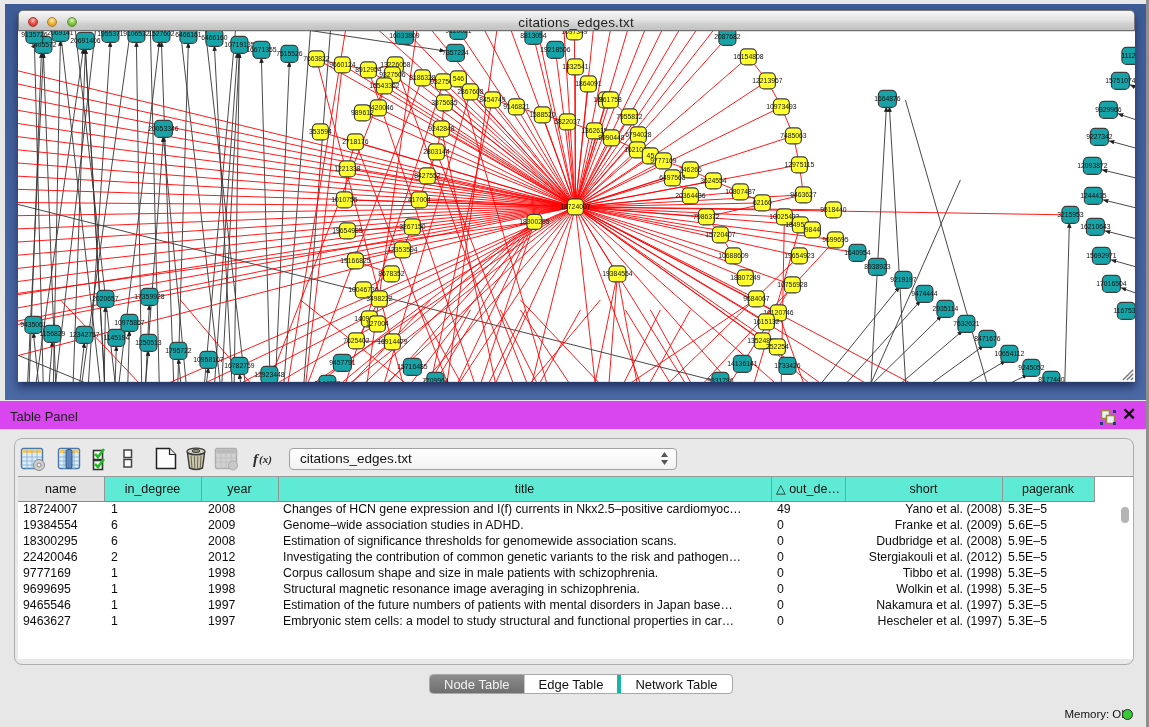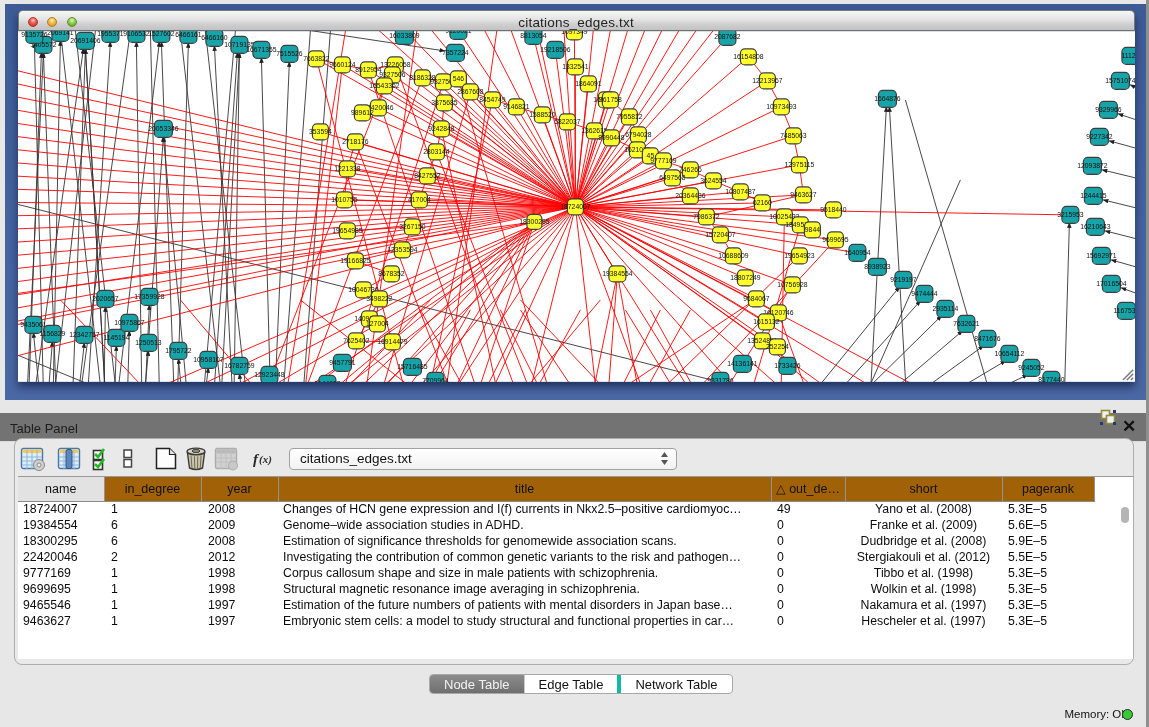--- a/index.html
+++ b/index.html
@@ -5,31 +5,31 @@
 #desk{position:absolute;left:5px;top:4px;width:1141px;height:396px;background:linear-gradient(180deg,#3d5c96 0%,#44639f 55%,#4a68a4 100%)}
 #rstrip{position:absolute;right:0;top:0;width:3px;height:727px;background:#8f8f8f;z-index:9}
 #win{position:absolute;left:17.6px;top:9.5px;width:1117px;height:372.4px;border-radius:5px 5px 0 0;box-shadow:0 5px 9px rgba(0,10,40,.55)}
 #titlebar{position:absolute;left:0;top:0;width:100%;height:21.8px;border-radius:5px 5px 0 0;background:linear-gradient(180deg,#f7f7f7 0%,#e3e3e3 45%,#cfcfcf 70%,#c2c2c2 100%);border:1px solid #7a7a7a;border-bottom:1px solid #6f6f6f}
 #titlebar .t{position:absolute;width:100%;text-align:center;top:4px;font-size:13.5px;color:#222;letter-spacing:.2px}
 .tl{position:absolute;top:6.4px;width:10px;height:10px;border-radius:50%;}
 #tlr{left:9.4px;background:radial-gradient(circle at 50% 30%,#ffc9c4 0%,#ec6157 40%,#cf2f26 85%);border:1px solid #a8352d}
 #tly{left:28.9px;background:radial-gradient(circle at 50% 30%,#ffeec2 0%,#f2bf47 40%,#e0951f 85%);border:1px solid #ad7d26}
 #tlg{left:48.5px;background:radial-gradient(circle at 50% 30%,#e2f6c8 0%,#93d254 40%,#5da327 85%);border:1px solid #649030}
 #tpanel{position:absolute;left:0;top:400px;width:1146px;height:327px;background:#e7e7e7}
-#tpbar{position:absolute;left:0;top:13px;width:100%;height:29px;background:#737373;border-bottom:1px solid #dadada}
+#tpbar{position:absolute;left:0;top:1px;width:100%;height:29px;background:#d946ef;border-bottom:1px solid #dadada}
 #tpbar .t{position:absolute;left:10px;top:8px;font-size:13px;color:#1d1d1d}
 #xicon{position:absolute;left:1122px;top:3px;font-size:17px;font-weight:bold;color:#111}
 #container{position:absolute;left:14px;top:38px;width:1120px;height:227px;border:1.5px solid #adadad;border-radius:8px;background:#e9e9e9}
 #tbl{position:absolute;left:3px;top:37px;width:1114.5px;height:182.5px;background:#fff;border-top:1px solid #9a9a9a;overflow:hidden}
 table{border-collapse:collapse;table-layout:fixed;width:1076px;font-size:12px}
-th{height:24px;background:#a16207;border-right:1px solid #949494;border-bottom:1px solid #8a8a8a;font-weight:normal;font-size:12.5px;color:#111;overflow:hidden;white-space:nowrap}
+th{height:24px;background:#5eead4;border-right:1px solid #949494;border-bottom:1px solid #8a8a8a;font-weight:normal;font-size:12.5px;color:#111;overflow:hidden;white-space:nowrap}
 th.c1{background:#e2e2e2}
 td{height:16px;padding:0;color:#0c0c0c;white-space:nowrap;overflow:hidden;font-size:12.3px}
 .c1{width:86px}.c2{width:97px}.c3{width:77px}.c4{width:493px}.c5{width:74px}.c6{width:157px}.c7{width:92px}
-td.c1{padding-left:5px}td.c2{padding-left:7px}td.c3{padding-left:7px}td.c4{padding-left:5px}td.c5{padding-left:6px}td.c6{text-align:center}td.c7{padding-left:6px}
+td.c1{padding-left:5px}td.c2{padding-left:7px}td.c3{padding-left:7px}td.c4{padding-left:5px}td.c5{padding-left:6px}td.c6{text-align:right}td.c7{padding-left:6px}
 #sbar{position:absolute;left:1103px;top:27px;width:9px;height:152px}
 #sbar .th{position:absolute;left:0;top:3px;width:8px;height:16px;border-radius:4px;background:#b5b5b5}
 #tabs{position:absolute;left:429px;top:674px;height:20px;display:flex;border:1px solid #a8a8a8;border-radius:4px;overflow:hidden;background:#fff}
 .tab{font-size:13px;padding:2px 14px 0 14px;color:#111}
 .tab.sel{background:linear-gradient(180deg,#8c8c8c,#6f6f6f);color:#f2f2f2}
 .tab.mid{border-left:1px solid #c8c8c8;border-right:4px solid #14b8a6}
 #mem{position:absolute;right:20px;top:708px;font-size:11.5px;color:#111}
 #memdot{position:absolute;right:16px;top:709px;width:11px;height:11px;border-radius:50%;background:#35cb35;border:1px solid #2a2a2a}
 #flicon{position:absolute;left:1100px;top:9px;width:17px;height:17px;z-index:5}
 #icons{position:absolute;left:0;top:0;width:100%;height:42px}

